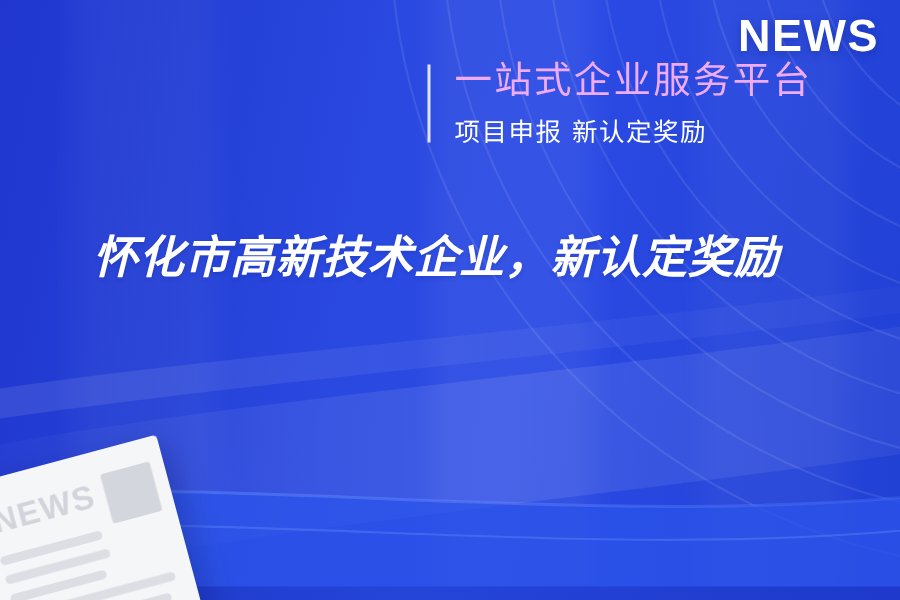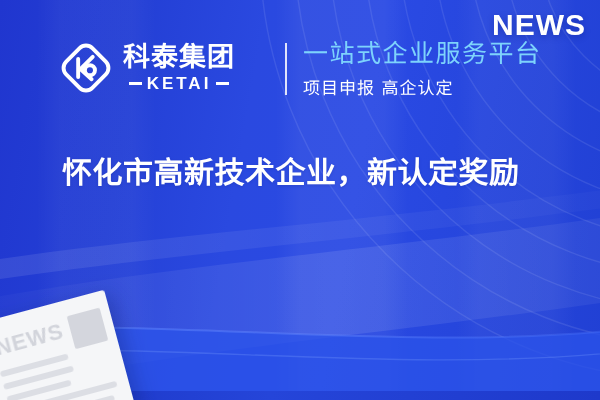--- a/index.html
+++ b/index.html
@@ -151,21 +151,21 @@
   .header-text {
     position: absolute;
     left: 303px;
     top: 40px;
   }
   .header-tagline {
     font-family: "DejaVu Sans", sans-serif;
     font-size: 25px;
     font-weight: 400;
     letter-spacing: 1.5px;
-    color: #7dd3fc;
+    color: #f0abfc;
     line-height: 1.15;
     white-space: nowrap;
   }
   .header-sub {
     font-family: "DejaVu Serif", "Liberation Serif", serif;
     font-size: 17px;
     font-weight: 400;
     letter-spacing: 1px;
     color: #ffffff;
     margin-top: 5px;
@@ -183,20 +183,21 @@
     color: #ffffff;
     text-shadow: 0 2px 6px rgba(10,25,120,0.35);
   }
 
   
   .headline {
     position: absolute;
     left: 62px;
     top: 152px;
     width: 500px;
+    font-style: italic;
   }
   .headline-line {
     font-family: "DejaVu Sans", sans-serif;
     font-size: 30px;
     font-weight: 700;
     color: #ffffff;
     line-height: 1.42;
     letter-spacing: 0.5px;
     white-space: nowrap;
     text-shadow: 0 1px 3px rgba(10,25,110,0.18);
@@ -264,46 +265,26 @@
       <path d="M -20 330 C 170 318 400 352 620 330 L 620 400 L -20 400 Z" fill="#2b53ea" fill-opacity="0.75"></path>
       <path d="M -20 330 C 170 318 400 352 620 330" fill="none" stroke="url(#rib3)" stroke-width="2"></path>
       <path d="M -20 352 C 180 342 400 374 620 352" fill="none" stroke="#7da0ff" stroke-opacity="0.28" stroke-width="1.4"></path>
     </svg>
   </div>
 
   <div class="bg-bottom-strip"></div>
 
   <div class="header">
 
-    <div class="brand">
-      <span class="brand-mark">
-        <svg viewBox="0 0 100 100" aria-hidden="true">
-          <g fill="none" stroke="#ffffff" stroke-width="7" stroke-linecap="round" stroke-linejoin="round">
-            <rect x="17" y="17" width="66" height="66" rx="16" ry="16" transform="rotate(45 50 50)"></rect>
-            <path d="M36 34 L36 66"></path>
-            <path d="M62 30 L40 52 L60 70"></path>
-            <circle cx="57" cy="54" r="9"></circle>
-          </g>
-        </svg>
-      </span>
-      <span class="brand-word">
-        <span class="brand-cn">科泰集团</span>
-        <span class="brand-en-row">
-          <i class="brand-en-rule"></i>
-          <span class="brand-en">KETAI</span>
-          <i class="brand-en-rule"></i>
-        </span>
-      </span>
-    </div>
 
     <div class="header-divider"></div>
 
     <div class="header-text">
       <div class="header-tagline">一站式企业服务平台</div>
-      <div class="header-sub">项目申报 高企认定</div>
+      <div class="header-sub">项目申报 新认定奖励</div>
     </div>
 
     <div class="news-kicker">NEWS</div>
   </div>
 
   <div class="headline">
     <div class="headline-line">怀化市高新技术企业，新认定奖励</div>
   </div>
 
   <div class="newspaper">

